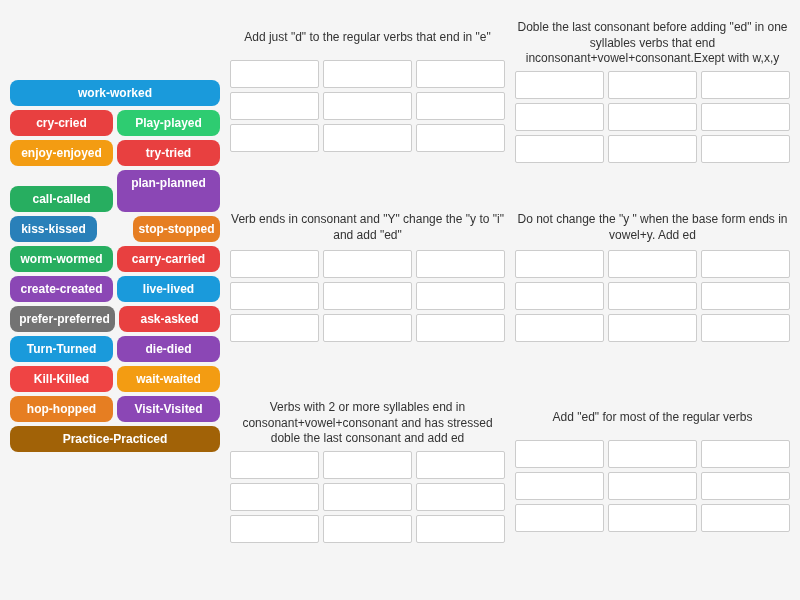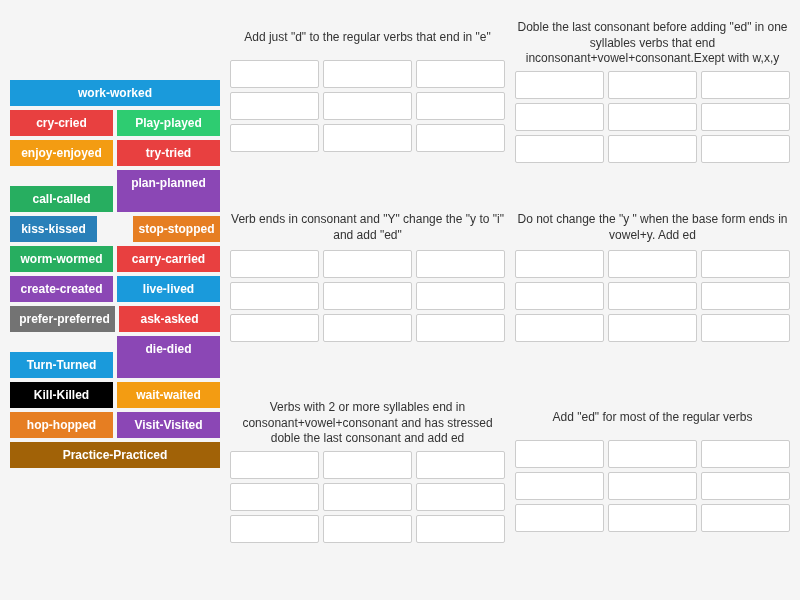--- a/index.html
+++ b/index.html
@@ -31,21 +31,21 @@
     }
 
     .word-row {
       display: flex;
       gap: 4px;
     }
 
     .word-tag {
       flex: 1;
       padding: 6px 4px;
-      border-radius: 0;
+      border-radius: 8px;
       font-size: 12px;
       font-weight: bold;
       color: white;
       text-align: center;
       cursor: grab;
     }
 
     
     .right-area {
       flex: 1;
@@ -117,25 +117,25 @@
       </div>
       <div class="word-row">
         <div class="word-tag" style="background-color: rgb(139, 71, 181);">create-created</div>
         <div class="word-tag" style="background-color: rgb(26, 154, 219);">live-lived</div>
       </div>
       <div class="word-row">
         <div class="word-tag" style="background-color: #737373; padding-left: 8px;">prefer-preferred</div>
         <div class="word-tag" style="background-color: rgb(232, 64, 64);">ask-asked</div>
       </div>
       <div class="word-row">
-        <div class="word-tag" style="background-color: rgb(26, 154, 219); margin-top: 16px;">Turn-Turned</div>
+        <div class="word-tag" style="background-color: rgb(26, 154, 219);">Turn-Turned</div>
         <div class="word-tag" style="background-color: rgb(139, 71, 181);">die-died</div>
       </div>
       <div class="word-row">
-        <div class="word-tag" style="background-color: #000000;">Kill-Killed</div>
+        <div class="word-tag" style="background-color: #ef4444;">Kill-Killed</div>
         <div class="word-tag" style="background-color: rgb(243, 156, 18);">wait-waited</div>
       </div>
       <div class="word-row">
         <div class="word-tag" style="background-color: rgb(230, 126, 34);">hop-hopped</div>
         <div class="word-tag" style="background-color: rgb(139, 71, 181);">Visit-Visited</div>
       </div>
       <div class="word-row">
         <div class="word-tag" style="background-color: #a16207;">Practice-Practiced</div>
       </div>
     </div>

